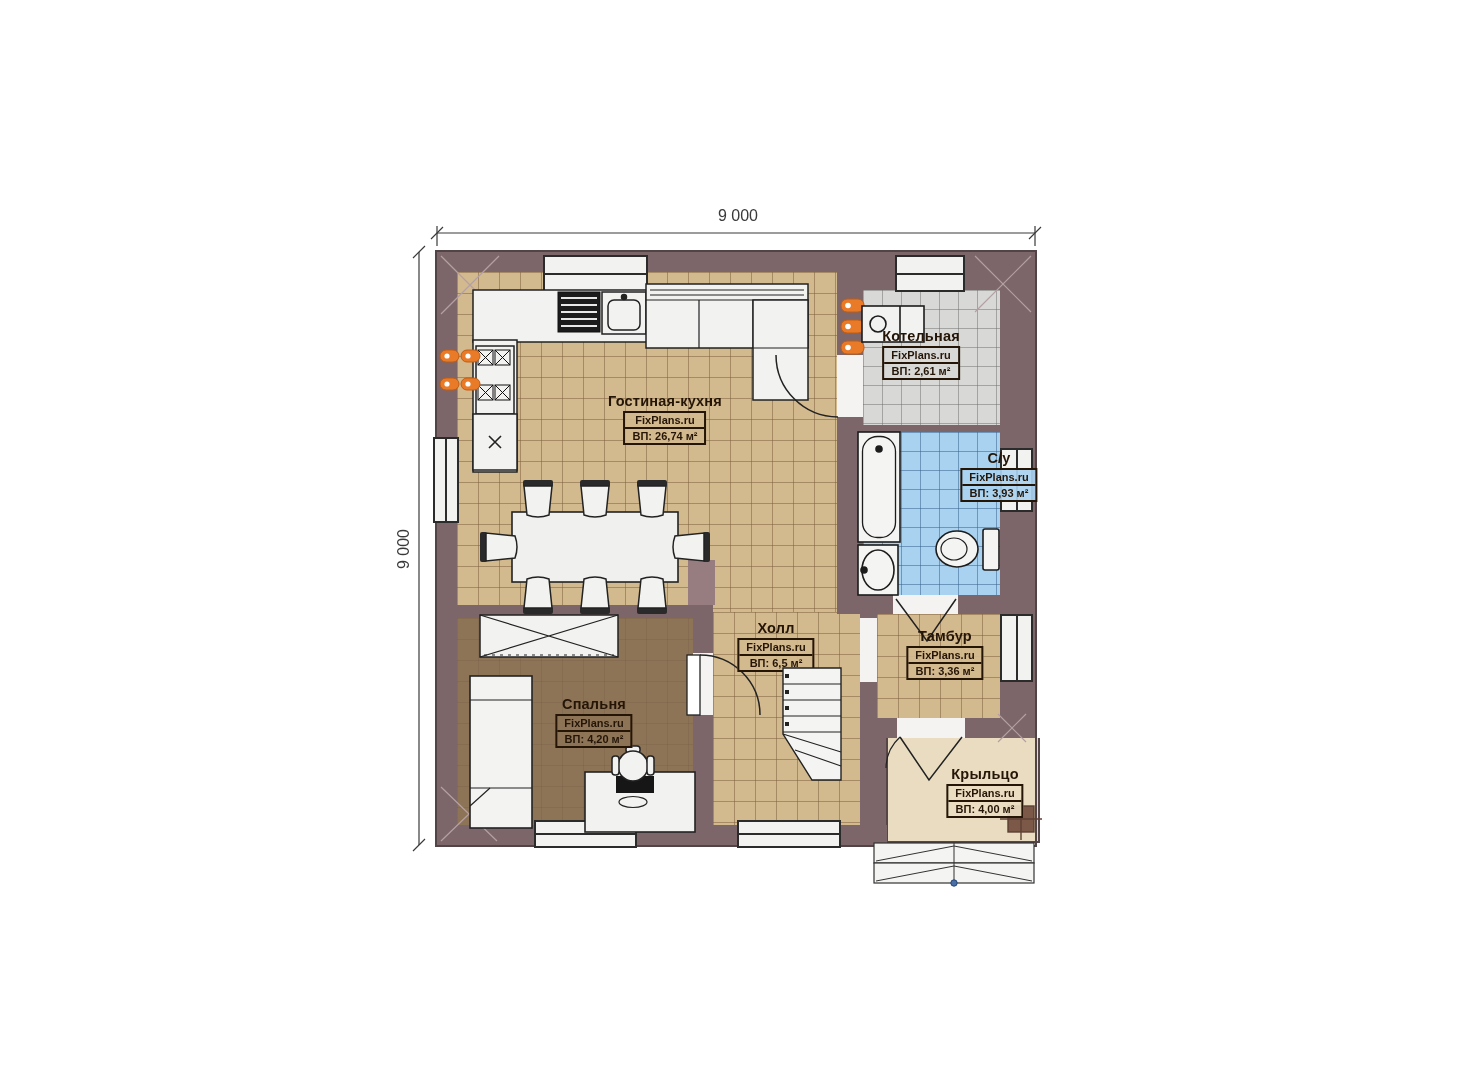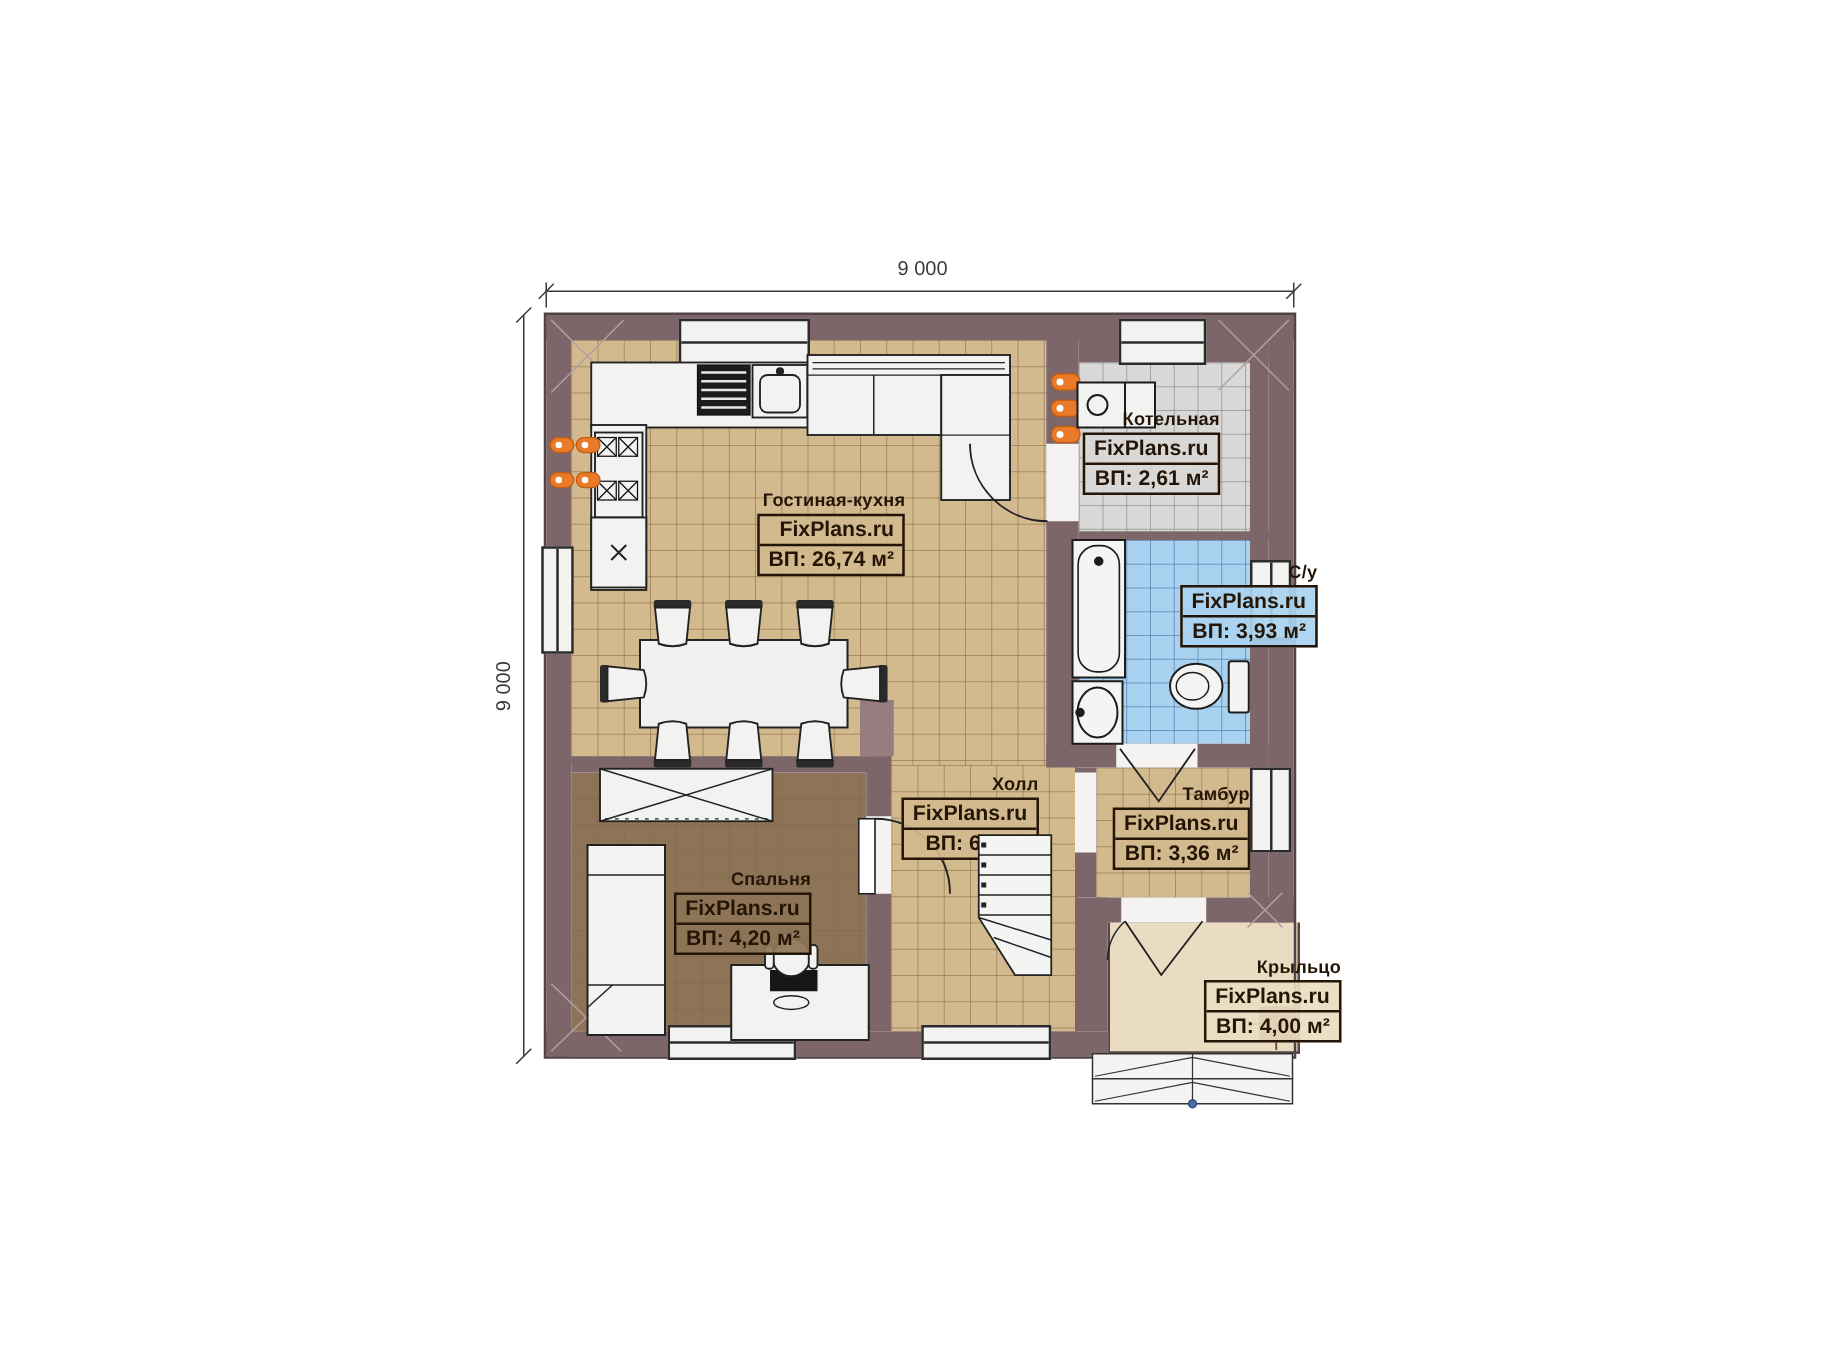--- a/index.html
+++ b/index.html
@@ -25,25 +25,25 @@
   .floor-porch{background-color:#e9dcc1;border:2px solid #564648;border-top:none;box-sizing:border-box;}
   .wall{background:#7c6669;}
   .wall-light{background:#977d80;}
   .gap{background:#f4f3f1;}
   .window{background:#f2f2f1;border:2px solid #2b2b2b;box-sizing:border-box;}
   .window-h{background-image:linear-gradient(#2b2b2b,#2b2b2b);
             background-size:100% 2px;background-position:center;background-repeat:no-repeat;}
   .window-v{background-image:linear-gradient(90deg,#2b2b2b,#2b2b2b);
             background-size:2px 100%;background-position:center;background-repeat:no-repeat;}
   .outline{border:2px solid #514346;pointer-events:none;}
-  .room-label{position:absolute;transform:translateX(-50%);text-align:right;z-index:5;
+  .room-label{position:absolute;transform:translateX(-50%);text-align:center;z-index:5;
               color:#241507;white-space:nowrap;}
   .room-name{font-size:14.5px;font-weight:bold;margin-bottom:2px;letter-spacing:.2px;}
   .room-box{border:2px solid #241507;display:inline-block;}
-  .room-box div{font-size:17px;font-weight:bold;padding:1px 7px;}
+  .room-box div{font-size:11px;font-weight:bold;padding:1px 7px;}
   .room-box .brand{border-bottom:2px solid #241507;}
   .lb-beige{background:rgba(211,185,142,.92);}
   .lb-gray{background:rgba(216,216,214,.92);}
   .lb-blue{background:rgba(169,210,240,.92);}
   .lb-brown{background:rgba(142,116,87,.92);}
   .lb-porch{background:rgba(233,220,193,.92);}
   .dim-text{position:absolute;font-size:16px;color:#3a3a3a;z-index:7;}
   svg{position:absolute;left:0;top:0;}
   .z4{z-index:4;} .z6{z-index:6;}
 </style>
@@ -295,21 +295,21 @@
   </div>
 
   <div class="room-label" style="left:594px;top:696px;">
     <div class="room-name">Спальня</div>
     <div class="room-box lb-brown">
       <div class="brand">FixPlans.ru</div>
       <div class="area">ВП: 4,20 м²</div>
     </div>
   </div>
 
-  <div class="room-label" style="left:1018px;top:766px;">
+  <div class="room-label" style="left:985px;top:766px;">
     <div class="room-name">Крыльцо</div>
     <div class="room-box lb-porch">
       <div class="brand">FixPlans.ru</div>
       <div class="area">ВП: 4,00 м²</div>
     </div>
   </div>
 
   <svg class="z6" width="1473" height="1080" viewBox="0 0 1473 1080" style="pointer-events:none;">
     <g>
       <polygon points="783,668 841,668 841,780 812,780 783,734" fill="#f4f4f3" stroke="#222" stroke-width="1.4"></polygon>

